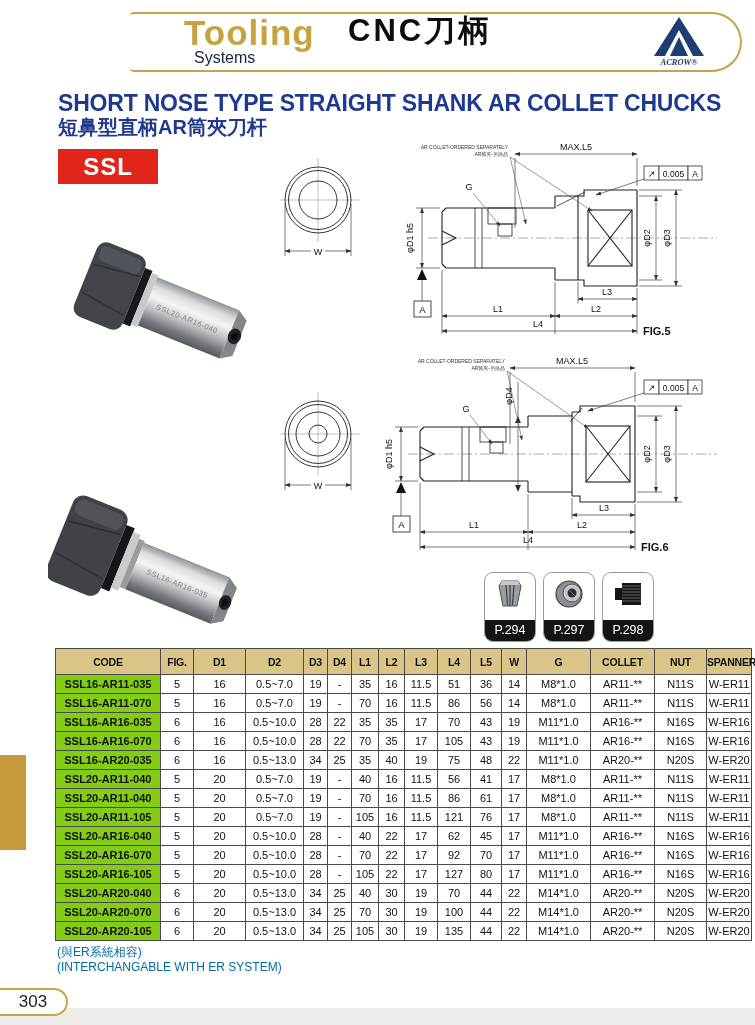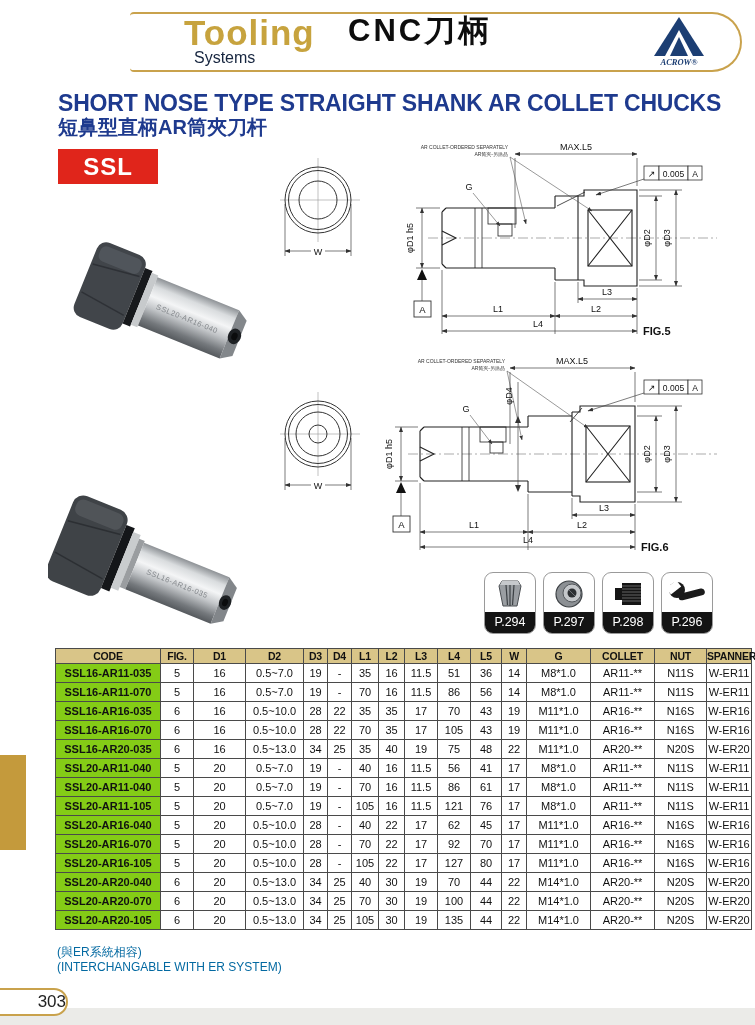--- a/index.html
+++ b/index.html
@@ -30,44 +30,44 @@
   
   svg.fig { position:absolute; }
   .dim { font-size:9px; fill:#111; font-family:"Liberation Sans",sans-serif; }
   .dim-sm { font-size:5px; fill:#333; font-family:"Liberation Sans",sans-serif; }
   .dim-box { font-size:8.5px; fill:#111; font-family:"Liberation Sans",sans-serif; }
   .fig-label { font-size:11px; font-weight:bold; fill:#111; font-family:"Liberation Sans",sans-serif; }
   .engrave { font-size:7.5px; fill:#82868a; letter-spacing:0.5px; font-family:"Liberation Sans",sans-serif; }
 
   
   .icon-row { position:absolute; left:484px; top:572px; display:flex; gap:7px; }
-  .icon-tile { width:52px; height:62px; border:1.5px solid #9a9a9a; border-radius:9px;
+  .icon-tile { width:52px; height:70px; border:1.5px solid #9a9a9a; border-radius:9px;
     background:#fff; position:relative; overflow:hidden; }
   .icon-art { position:absolute; left:0; top:1px; width:100%; height:40px; display:flex;
     align-items:center; justify-content:center; }
   .icon-band { position:absolute; left:0; bottom:0; width:100%; height:21px; background:#141414;
     color:#fff; font-size:12.5px; text-align:center; line-height:21px; }
 
   
   .spec-table { position:absolute; left:55px; top:648px; width:697px;
     border-collapse:collapse; table-layout:fixed; }
   .spec-table th, .spec-table td { border:1px solid #4a4a4a; text-align:center;
     vertical-align:middle; padding:0; color:#111; }
-  .spec-table th { background:#d9c588; height:15px; font-size:10.5px; font-weight:bold; letter-spacing:-0.2px; }
+  .spec-table th { background:#d9c588; height:26px; font-size:10.5px; font-weight:bold; letter-spacing:-0.2px; }
   .spec-table td { height:19px; background:#fff; font-size:11px; }
   .spec-table td.code-col { background:#84cc16; font-weight:bold; font-size:11px; }
 
   .footnote { position:absolute; left:57px; font-size:12px; color:#0369a1; }
 
   
   .side-tab { position:absolute; left:0; top:755px; width:26px; height:95px; background:#c49a3c; }
   .bottom-strip { position:absolute; left:0; top:1008px; width:755px; height:17px; background:#ebebe8; }
   .page-badge { position:absolute; left:0; top:988px; width:68px; height:28px; background:#fff;
     border:2.5px solid #c9a24c; border-left:none; border-radius:0 15px 15px 0;
-    font-size:17px; color:#222; text-align:right; line-height:23px; z-index:3; }
+    font-size:17px; color:#222; text-align:center; line-height:23px; z-index:3; }
 </style>
 </head>
 <body>
 
 <div id="page">
 
   <div class="header-band"></div>
   <div class="brand-tooling">Tooling</div>
   <div class="brand-systems">Systems</div>
   <div class="header-cnc">CNC刀柄</div>
@@ -392,30 +392,20 @@
               <line x1="14" y1="13" x2="33" y2="13"></line>
             <line x1="14" y1="16" x2="33" y2="16"></line>
               <line x1="14" y1="19" x2="33" y2="19"></line>
             <line x1="14" y1="22" x2="33" y2="22"></line>
               <line x1="14" y1="25" x2="33" y2="25"></line>
           </g>
         </svg>
       </div>
       <div class="icon-band">P.298</div>
     </div>
-    <div class="icon-tile">
-      <div class="icon-art">
-        <svg width="42" height="36" viewBox="0 0 42 36">
-          <rect x="12" y="15" width="27" height="7" rx="3.5" fill="#1b1b1b" transform="rotate(-14 25 18)"></rect>
-          <circle cx="11" cy="14" r="8" fill="#1b1b1b"></circle>
-          <rect x="1" y="7" width="13" height="8" fill="#ffffff" transform="rotate(-38 8 11)"></rect>
-        </svg>
-      </div>
-      <div class="icon-band">P.296</div>
-    </div>
   </div>
 
   <table class="spec-table">
     <colgroup>
       <col style="width:105px">
         <col style="width:33px">
         <col style="width:52px">
         <col style="width:58px">
       <col style="width:24px">
         <col style="width:24px">

